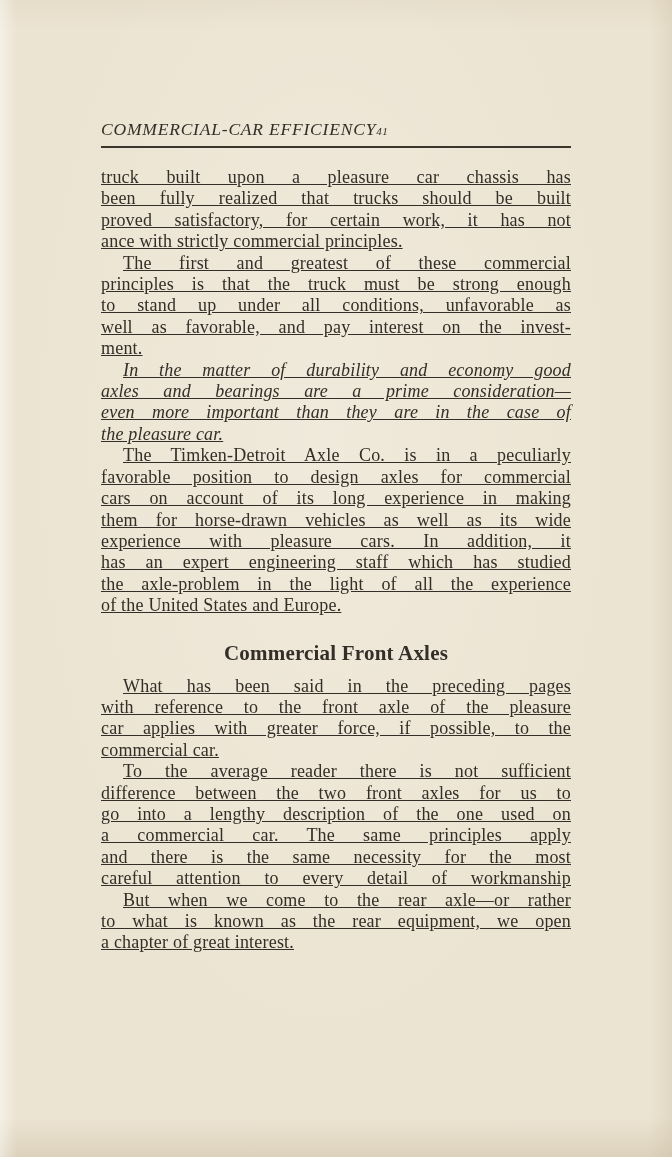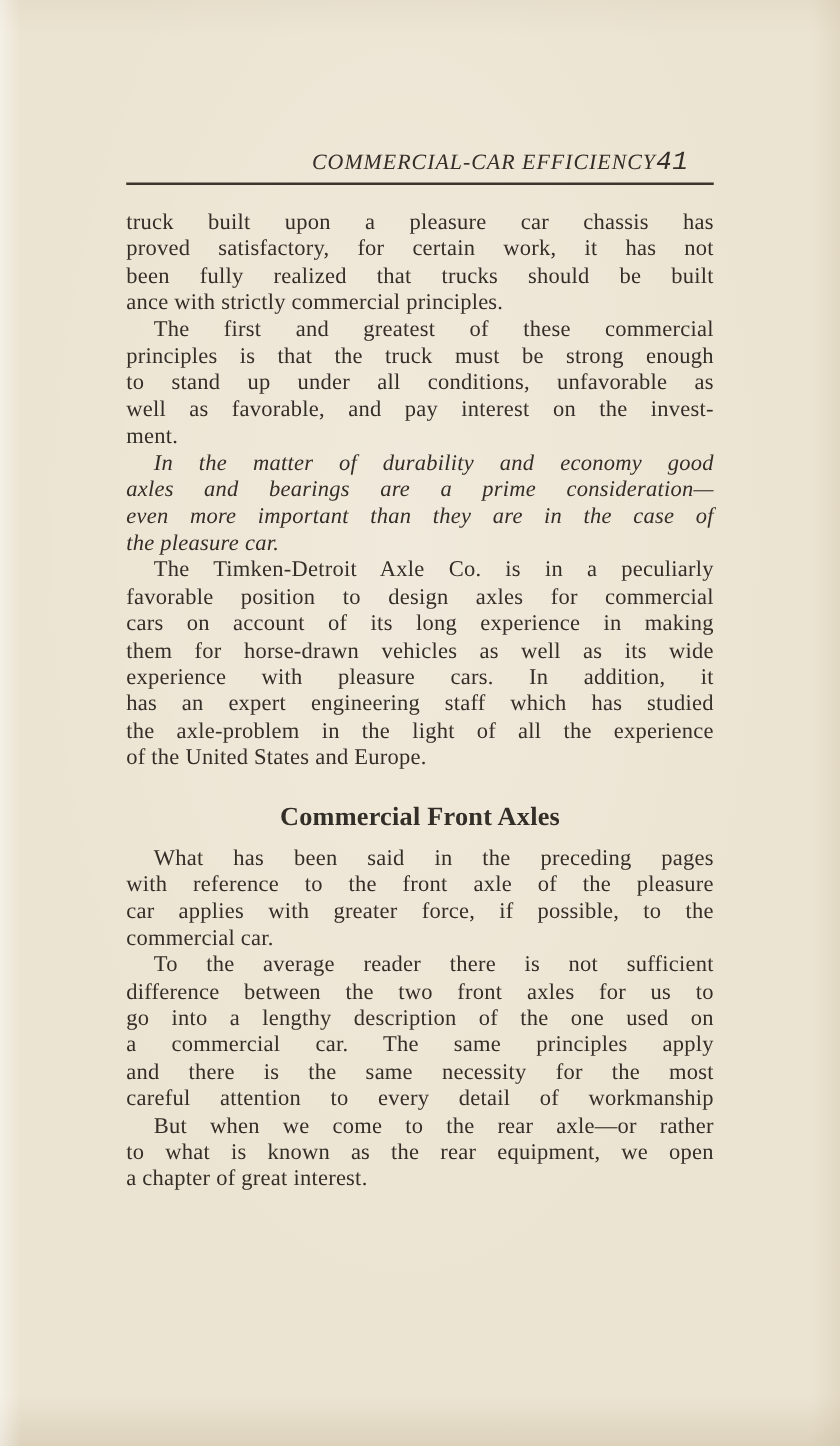--- a/index.html
+++ b/index.html
@@ -19,44 +19,45 @@
       linear-gradient(to bottom, rgba(200,188,160,0.18), rgba(200,188,160,0) 2.5%);
     color: #332e27;
   }
   .content {
     position: absolute;
     left: 101px; top: 119px;
     width: 470px;
   }
   .header-row {
     display: flex;
-    justify-content: flex-end;
+    justify-content: flex-start;
     align-items: baseline;
     font-style: italic;
     font-size: 17.5px;
     letter-spacing: 0.8px;
     line-height: 20px;
     color: #332e27;
   }
-  .page-num { font-size: 21px; letter-spacing: 0.5px; padding-right: 20px; font-family: Liberation Mono, monospace; }
+  .page-num { font-size: 11px; letter-spacing: 0.5px; padding-right: 20px; }
   .header-rule {
     margin-top: 5px;
     border-bottom: 2px solid #3b352b;
   }
   .body-text {
     margin-top: 19px;
     font-size: 18px;
     line-height: 21.4px;
     letter-spacing: 0.2px;
   }
   .para { margin: 0; }
   .para.italic { font-style: italic; }
   .line {
     text-align: justify;
     text-align-last: justify;
+    text-decoration: underline;
   }
   .line.last { text-align-last: left; }
   .line.first-indent { text-indent: 22px; }
   .section-heading {
     font-weight: bold;
     font-size: 21px;
     line-height: 24px;
     text-align: center;
     letter-spacing: 0.2px;
     margin: 24px 0 11px 0;
@@ -68,22 +69,22 @@
 <div class="page">
   <div class="content">
     <div class="header-row">
       <span>COMMERCIAL-CAR EFFICIENCY</span>
       <span class="page-num">41</span>
     </div>
     <div class="header-rule"></div>
     <div class="body-text">
         <div class="para">
           <div class="line">truck built upon a pleasure car chassis has</div>
+          <div class="line">been fully realized that trucks should be built</div>
           <div class="line">proved satisfactory, for certain work, it has not</div>
-          <div class="line">been fully realized that trucks should be built</div>
           <div class="line last">ance with strictly commercial principles.</div>
         </div>
         <div class="para">
           <div class="line first-indent">The first and greatest of these commercial</div>
           <div class="line">principles is that the truck must be strong enough</div>
           <div class="line">to stand up under all conditions, unfavorable as</div>
           <div class="line">well as favorable, and pay interest on the invest-</div>
           <div class="line last">ment.</div>
         </div>
         <div class="para italic">

